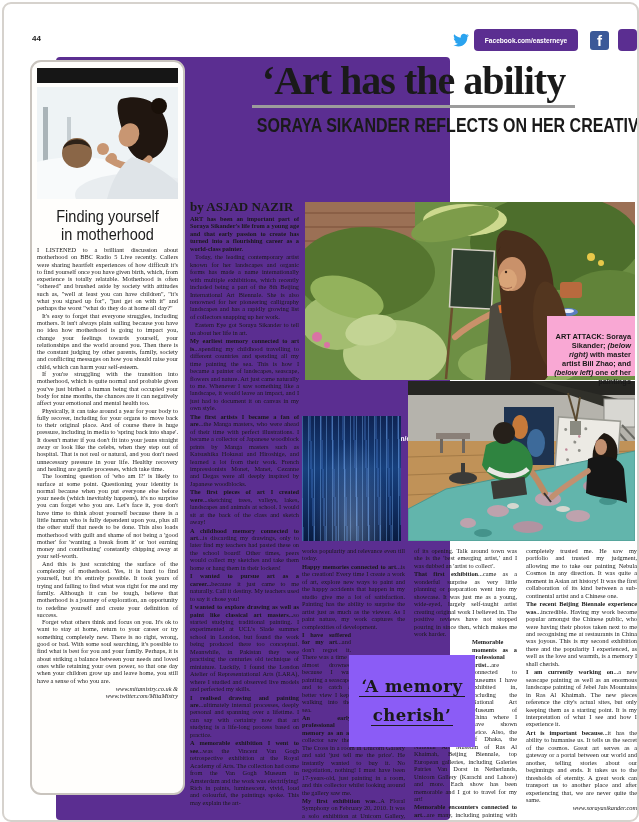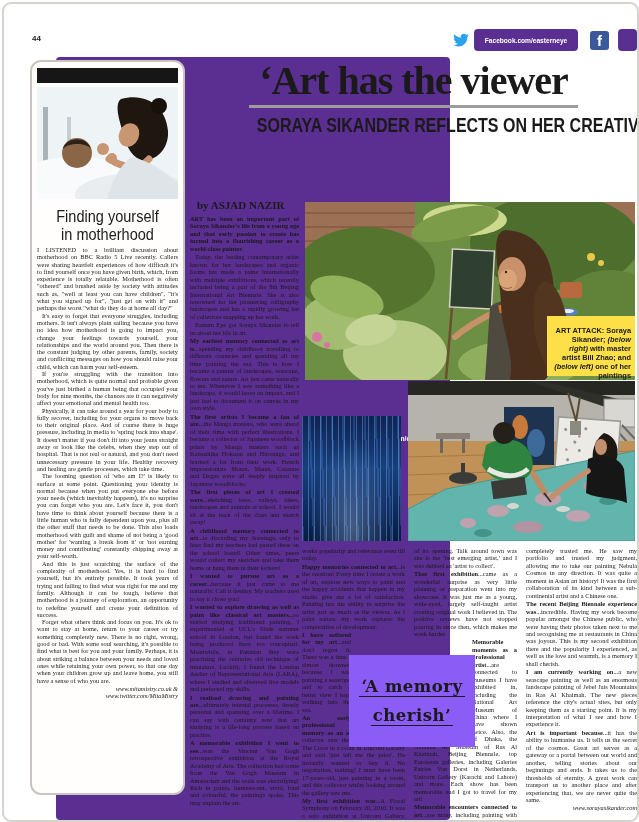--- a/index.html
+++ b/index.html
@@ -37,21 +37,21 @@
   .card-text .para{margin:0;text-indent:5px;}
   .card-text .para.first{text-indent:0;}
   .card-links{font-style:italic;text-align:right;font-size:6.35px;line-height:7.5px;margin-top:1px;}
   
   .main{position:absolute;left:186px;top:53px;width:447px;height:763px;}
   .headline{text-align:center;font-weight:bold;font-size:40px;line-height:47px;letter-spacing:-1px;}
   .headline .hl{display:inline-block;border-bottom:3px solid #9c9c9c;padding:0 10px 1px;}
   .subhead{text-align:center;margin-top:5px;}
   .subhead span{display:inline-block;font:600 20.5px "Liberation Sans",sans-serif;transform:scaleX(.78);
     white-space:nowrap;letter-spacing:0;}
-  .byline{position:absolute;left:7px;top:142px;font-size:11px;font-weight:bold;}
+  .byline{position:absolute;left:0;top:142px;font-size:13px;font-weight:bold;}
   .acol{font-size:6.35px;line-height:7.45px;text-align:justify;overflow:hidden;}
   .acol .para{margin:0 0 1px;}
   .acol .para b{font-weight:bold;}
   .acol .para.ind{text-indent:5px;}
   .acol .para.intro{font-weight:bold;}
   .col1{position:absolute;left:0;top:158px;width:109px;height:605px;}
   .cols-region{position:absolute;left:112px;top:490px;width:335px;height:273px;}
   .ccol{position:absolute;top:0;height:273px;}
   .col2{left:0;width:103px;}
   .col3{left:112px;width:103px;}
@@ -67,22 +67,22 @@
   
   .photo{position:absolute;overflow:hidden;}
   .ph-main{left:115px;top:145px;width:330px;height:178px;}
   .ph-zhao{left:218px;top:324px;width:227px;height:160px;}
   .ph-blue{left:112px;top:359px;width:99px;height:125px;
     background:
       radial-gradient(ellipse at 50% 88%, rgba(200,225,255,.30), transparent 55%),
       repeating-linear-gradient(90deg, rgba(120,175,240,.42) 0 1px, rgba(0,0,0,0) 1px 6px),
       repeating-linear-gradient(88deg, rgba(70,120,200,.35) 0 2px, rgba(0,0,0,0) 2px 11px),
       linear-gradient(180deg,#0e2352 0%,#17407d 42%,#0f2c60 74%,#081b40 100%);}
-  .caption{position:absolute;left:357px;top:259px;width:88px;height:60px;background:#fde047;z-index:2;
-    box-sizing:border-box;padding:10px 4px;text-align:right;
+  .caption{position:absolute;left:357px;top:259px;width:88px;height:60px;background:#f9a8d4;z-index:2;
+    box-sizing:border-box;padding:16px 4px;text-align:right;
     font:bold 7.4px/9px "Liberation Sans",sans-serif;}
   .caption .it{font-style:italic;}
 </style>
 </head>
 <body>
 
 <div class="page">
 
   <div class="pageno">44</div>
   <div class="hbar main">
@@ -130,21 +130,21 @@
         <p class="para">Forget what others think and focus on you. It's ok to want to stay at home, return to your career or try something completely new. There is no right, wrong, good or bad. With some soul searching, it's possible to find what is best for you and your family. Perhaps, it is about striking a balance between your needs and loved ones while retaining your own power, so that one day when your children grow up and leave home, you still have a sense of who you are.</p>
       </div>
     <div class="card-links">
       <div>www.mitamistry.co.uk &amp;</div>
       <div>www.twitter.com/MitaMistry</div>
     </div>
   </div>
 
   <div class="main">
     <div class="headline">
-      <div><span class="hl">‘Art has the viewer</span></div>
+      <div><span class="hl">‘Art has the ability</span></div>
     </div>
     <div class="subhead"><span>SORAYA SIKANDER REFLECTS ON HER CREATIVE JOURNEY</span></div>
     <div class="byline">by ASJAD NAZIR</div>
 
     <svg class="photo ph-main" viewBox="0 0 330 178" preserveAspectRatio="none">
       <rect width="330" height="178" fill="#6d8f44"></rect>
       <rect x="0" y="0" width="110" height="46" fill="#9b7055"></rect>
       <rect x="0" y="10" width="110" height="2" fill="#8a5f46"></rect>
         <rect x="0" y="24" width="110" height="2" fill="#8a5f46"></rect>
         <rect x="0" y="38" width="110" height="2" fill="#8a5f46"></rect>

